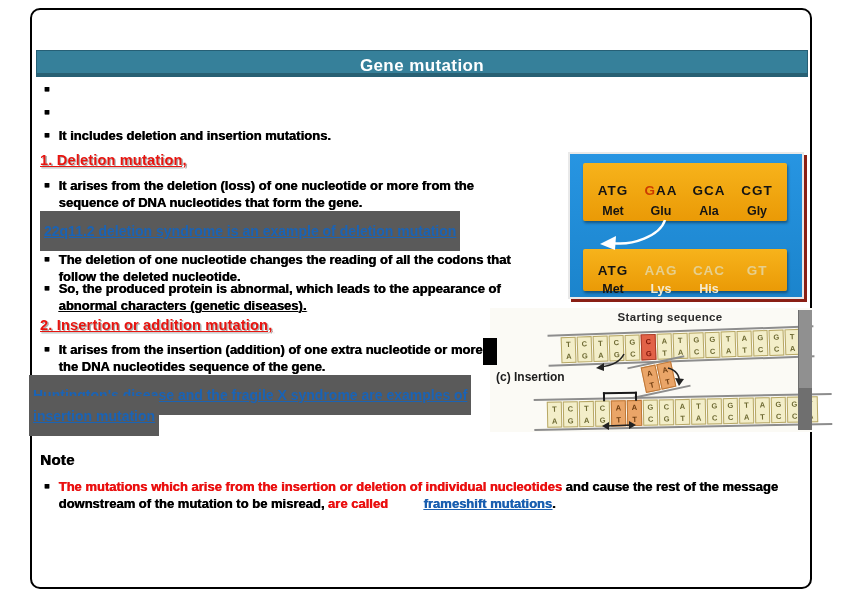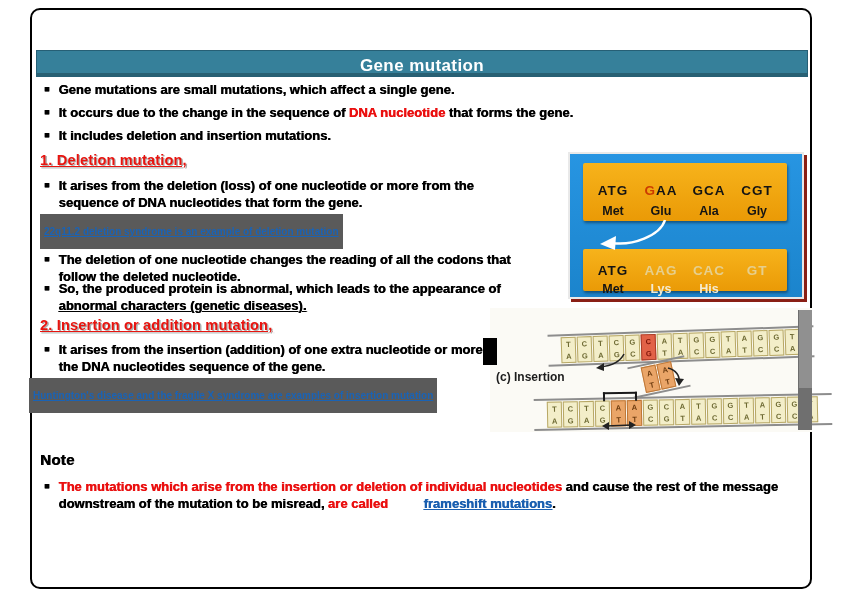--- a/index.html
+++ b/index.html
@@ -17,21 +17,21 @@
   .blt{display:flex;gap:9px;font-size:13px;font-weight:bold;line-height:1.32;
        text-shadow:.5px 0 0 currentColor;}
   .sq{flex:0 0 auto;font-size:9px;line-height:17px;color:#000;}
   .red{color:#ea1010;}
   .blu{color:#1a5fb0;text-decoration:underline;padding-left:32px;}
   .und{text-decoration:underline;}
   .heading{font-size:14.5px;font-weight:bold;color:#e8140f;text-decoration:underline;
            text-shadow:1.4px 1.4px 0 rgba(130,130,130,.65);letter-spacing:.2px;}
   .hlgray{background:#5a5a5a;color:#1a63b5;font-weight:bold;text-decoration:underline;
           padding:12px 4px;box-decoration-break:clone;-webkit-box-decoration-break:clone;
-          font-size:10px;line-height:1.5;text-align:right;}
+          font-size:14px;line-height:1.5;text-align:right;}
   .notelbl{font-size:15px;font-weight:bold;letter-spacing:.3px;text-shadow:.7px 0 0 #000;}
   
   .fig1{left:568px;top:152px;width:232px;height:143px;background:linear-gradient(#2795e2,#1b84cc);
         border:2px solid #e9e9e9;box-shadow:3px 3px 0 #8a1f15;}
   .obar{position:absolute;left:13px;width:204px;background:linear-gradient(#f7b31b,#ea9a06);
         border-radius:2px;box-shadow:1px 2px 3px rgba(0,0,0,.4);}
   .bar1{top:9px;height:58px;}
   .bar2{top:95px;height:42px;}
   .cgrid{display:grid;grid-template-columns:1fr 1fr 1fr 1fr;height:100%;
          align-content:space-evenly;padding:2px 6px;}
@@ -72,25 +72,23 @@
 <body>
 
 <div class="abs frame"></div>
 
 <div class="abs titlebar">
   <span class="t">Gene mutation</span>
 </div>
 
 <div class="abs blt" style="left:44px;top:81px;width:700px;">
   <span class="sq">■</span>
-  <span>Gene mutations are small mutations, which affect a single gene.</span>
 </div>
 <div class="abs blt" style="left:44px;top:104px;width:612px;">
   <span class="sq">■</span>
-  <span><span>It occurs due to the change in the sequence of </span><span class="red">DNA nucleotide</span><span> that forms the gene.</span></span>
 </div>
 <div class="abs blt" style="left:44px;top:127px;width:500px;">
   <span class="sq">■</span>
   <span>It includes deletion and insertion mutations.</span>
 </div>
 
 <div class="abs heading" style="left:40px;top:152px;">1. Deletion mutation,</div>
 <div class="abs blt" style="left:44px;top:177px;width:478px;">
   <span class="sq">■</span>
   <span>It arises from the deletion (loss) of one nucleotide or more from the sequence of DNA nucleotides that form the gene.</span>
@@ -163,20 +161,21 @@
       </div>
       </div>
   </div>
   <svg class="figsvg" width="232" height="143">
     <path d="M95,66 C90,82 62,92 42,89" stroke="#ffffff" stroke-width="2.5" fill="none"></path>
     <polygon points="30,90 46,82 45,96" fill="#ffffff"></polygon>
   </svg>
 </div>
 
 <div class="abs fig2">
+  <div class="ftitle">Starting sequence</div>
   <div class="flabel">(c) Insertion</div>
   <div class="notch"></div>
 
   <div class="strand s-start">
       <div class="cell">
       <div>T</div>
       <div>A</div>
     </div>
       <div class="cell">
       <div>C</div>

